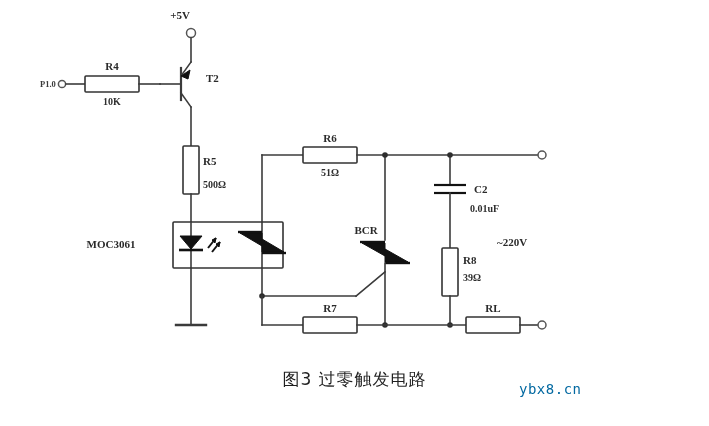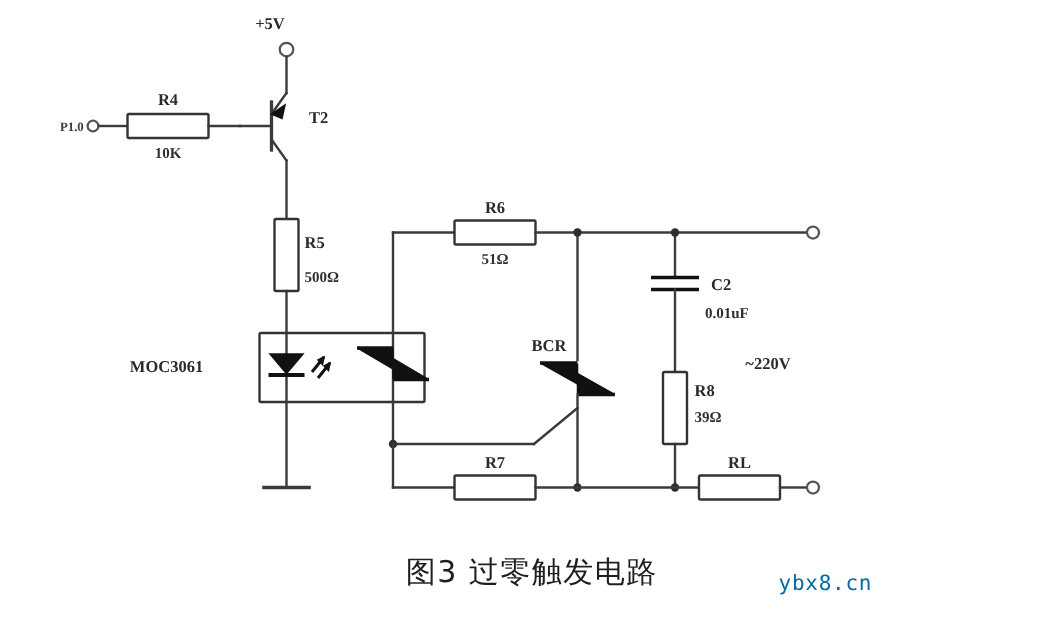--- a/index.html
+++ b/index.html
@@ -68,21 +68,21 @@
     fill: #3a3a3a;
     font-weight: bold;
   }
   .caption {
     position: absolute;
     left: 0;
     top: 368px;
     width: 709px;
     text-align: center;
     font-family: "DejaVu Sans", sans-serif;
-    font-size: 20px;
+    font-size: 17px;
     color: #1f1f1f;
     letter-spacing: 1px;
   }
   .watermark {
     position: absolute;
     left: 519px;
     top: 381px;
     font-family: "DejaVu Sans Mono", monospace;
     font-size: 14px;
     color: #0369a1;

